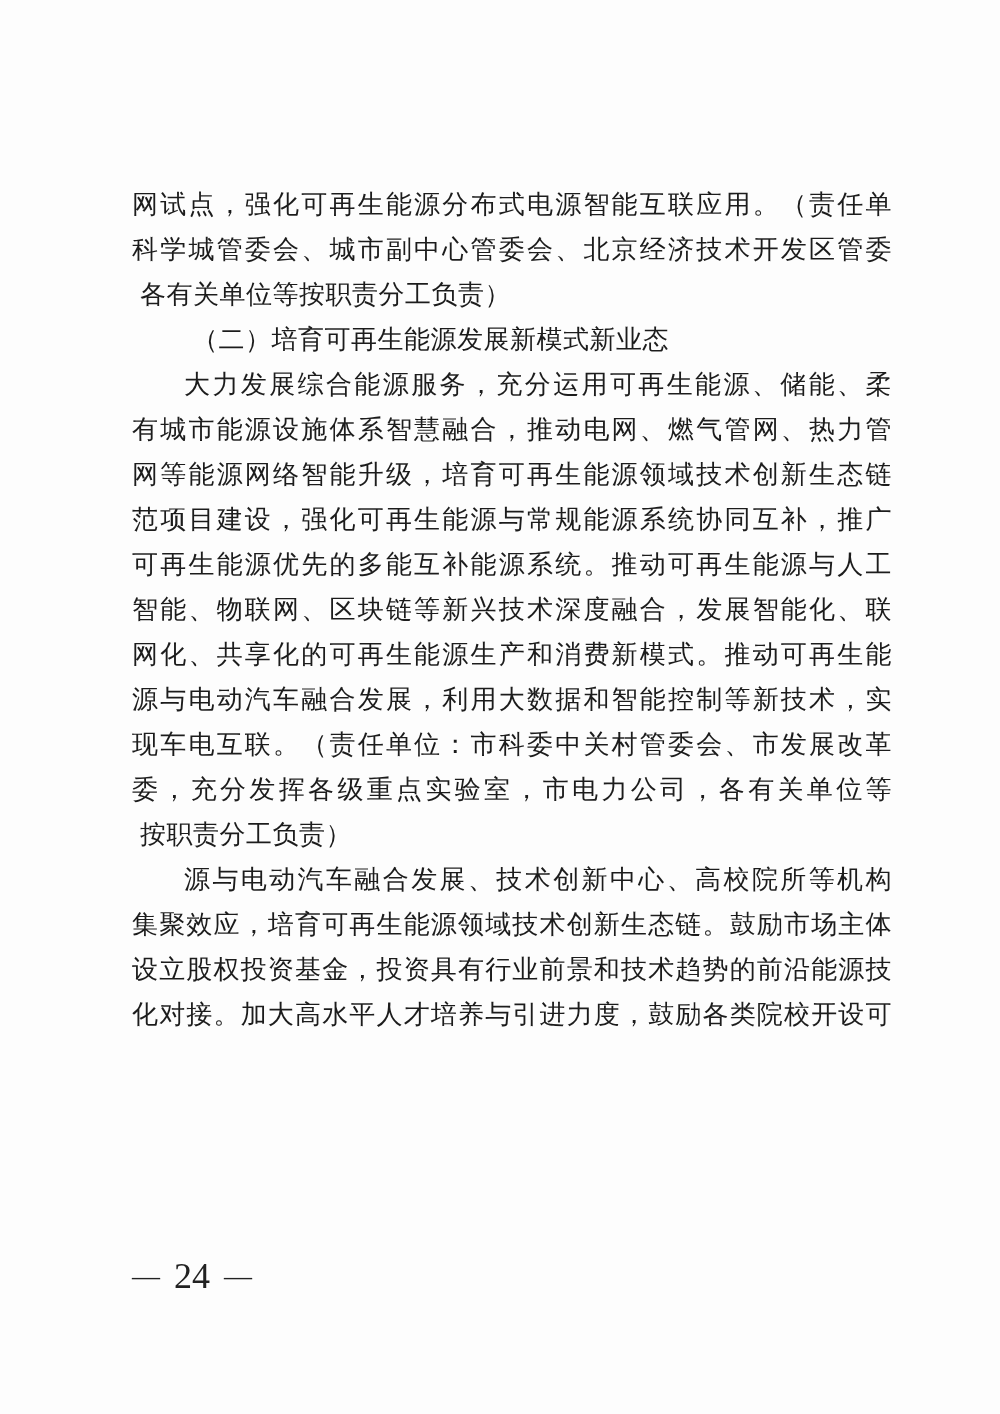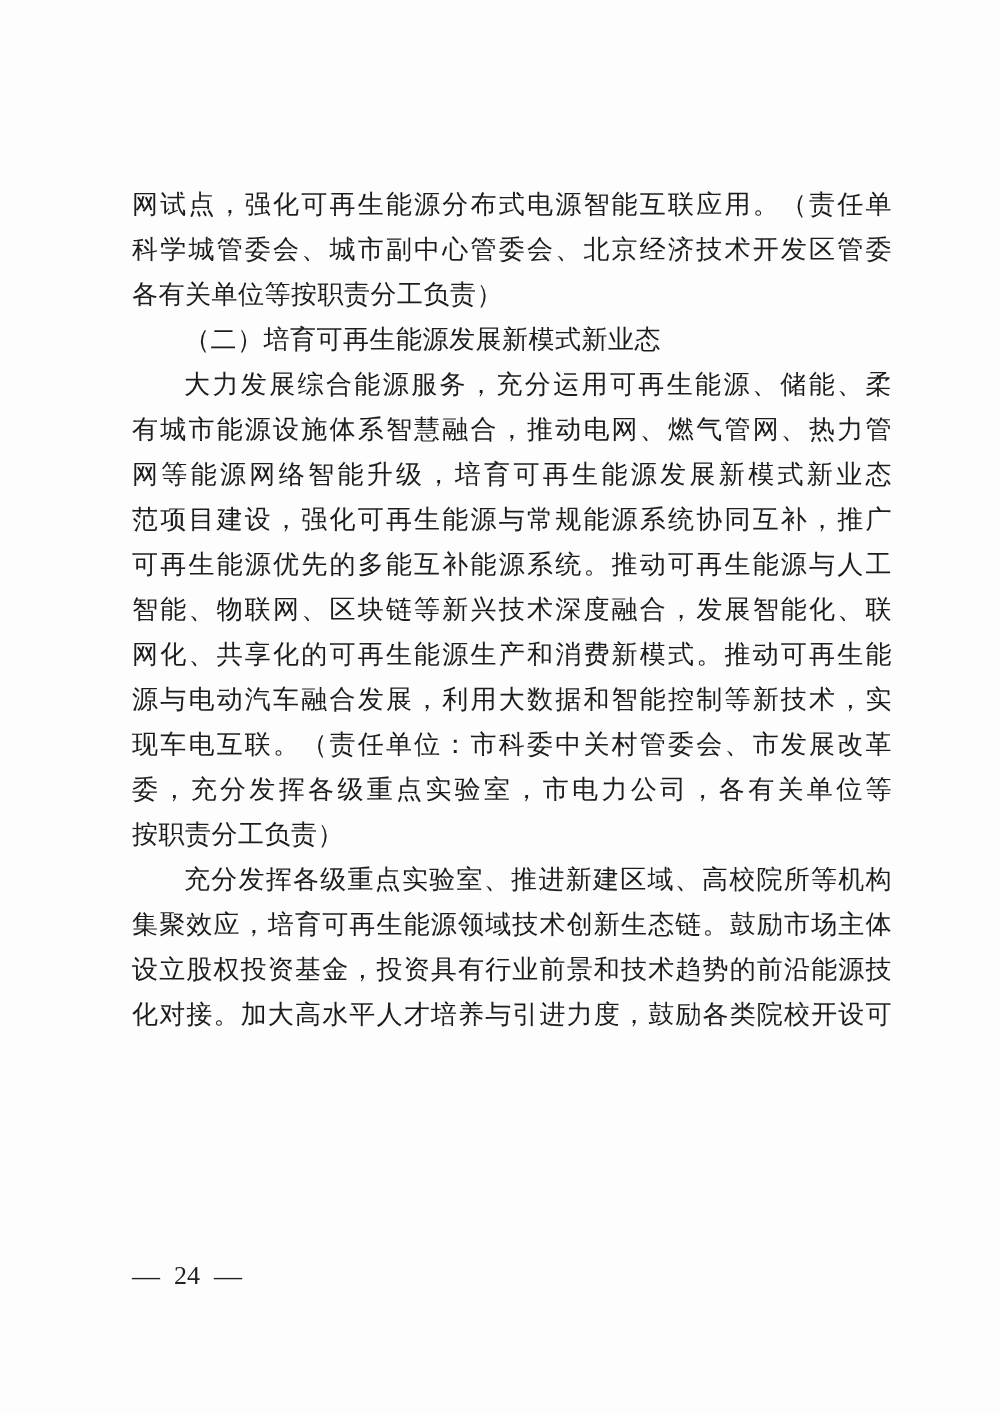--- a/index.html
+++ b/index.html
@@ -32,66 +32,67 @@
     text-justify: inter-character;
     letter-spacing: 0.5px;
     white-space: normal;
   }
   .line.stretch {
     text-align-last: justify;
   }
   .line.nostretch {
     text-align: left;
     text-align-last: left;
+    margin-left: 8px;
   }
   .line.indent {
     text-indent: 2em;
   }
   .line.heading {
     font-weight: 400;
   }
   .footer {
     position: absolute;
     left: 132px;
     top: 1256px;
     height: 40px;
     line-height: 40px;
     font-size: 28px;
     display: inline-flex;
     align-items: center;
     gap: 14px;
     color: #222222;
   }
   .footer .pagenum {
-    font-size: 26px;
+    font-size: 36px;
   }
 </style>
 </head>
 <body>
 
 <div class="page">
 
   <div class="textblock">
 
   <div class="line stretch">网试点，强化可再生能源分布式电源智能互联应用。（责任单位：</div>
       <div class="line stretch">科学城管委会、城市副中心管委会、北京经济技术开发区管委会，</div>
       <div class="line nostretch">各有关单位等按职责分工负责）</div>
       <div class="line nostretch indent heading">（二）培育可再生能源发展新模式新业态</div>
       <div class="line stretch indent">大力发展综合能源服务，充分运用可再生能源、储能、柔</div>
       <div class="line stretch">有城市能源设施体系智慧融合，推动电网、燃气管网、热力管</div>
-      <div class="line stretch">网等能源网络智能升级，培育可再生能源发展新模式新业态</div>
+      <div class="line stretch">网等能源网络智能升级，培育可再生能源领域技术创新生态链</div>
       <div class="line stretch">范项目建设，强化可再生能源与常规能源系统协同互补，推广</div>
       <div class="line stretch">可再生能源优先的多能互补能源系统。推动可再生能源与人工</div>
       <div class="line stretch">智能、物联网、区块链等新兴技术深度融合，发展智能化、联</div>
       <div class="line stretch">网化、共享化的可再生能源生产和消费新模式。推动可再生能</div>
       <div class="line stretch">源与电动汽车融合发展，利用大数据和智能控制等新技术，实</div>
       <div class="line stretch">现车电互联。（责任单位：市科委中关村管委会、市发展改革</div>
       <div class="line stretch">委，充分发挥各级重点实验室，市电力公司，各有关单位等</div>
       <div class="line nostretch">按职责分工负责）</div>
-      <div class="line stretch indent">充分发挥各级重点实验室、推进新建区域、高校院所等机构</div>
+      <div class="line stretch indent">源与电动汽车融合发展、技术创新中心、高校院所等机构</div>
       <div class="line stretch">集聚效应，培育可再生能源领域技术创新生态链。鼓励市场主体</div>
       <div class="line stretch">设立股权投资基金，投资具有行业前景和技术趋势的前沿能源技</div>
       <div class="line stretch">化对接。加大高水平人才培养与引进力度，鼓励各类院校开设可</div>
     </div>
 
   <div class="footer">
     <span>—</span>
     <span class="pagenum">24</span>
     <span>—</span>
   </div>

